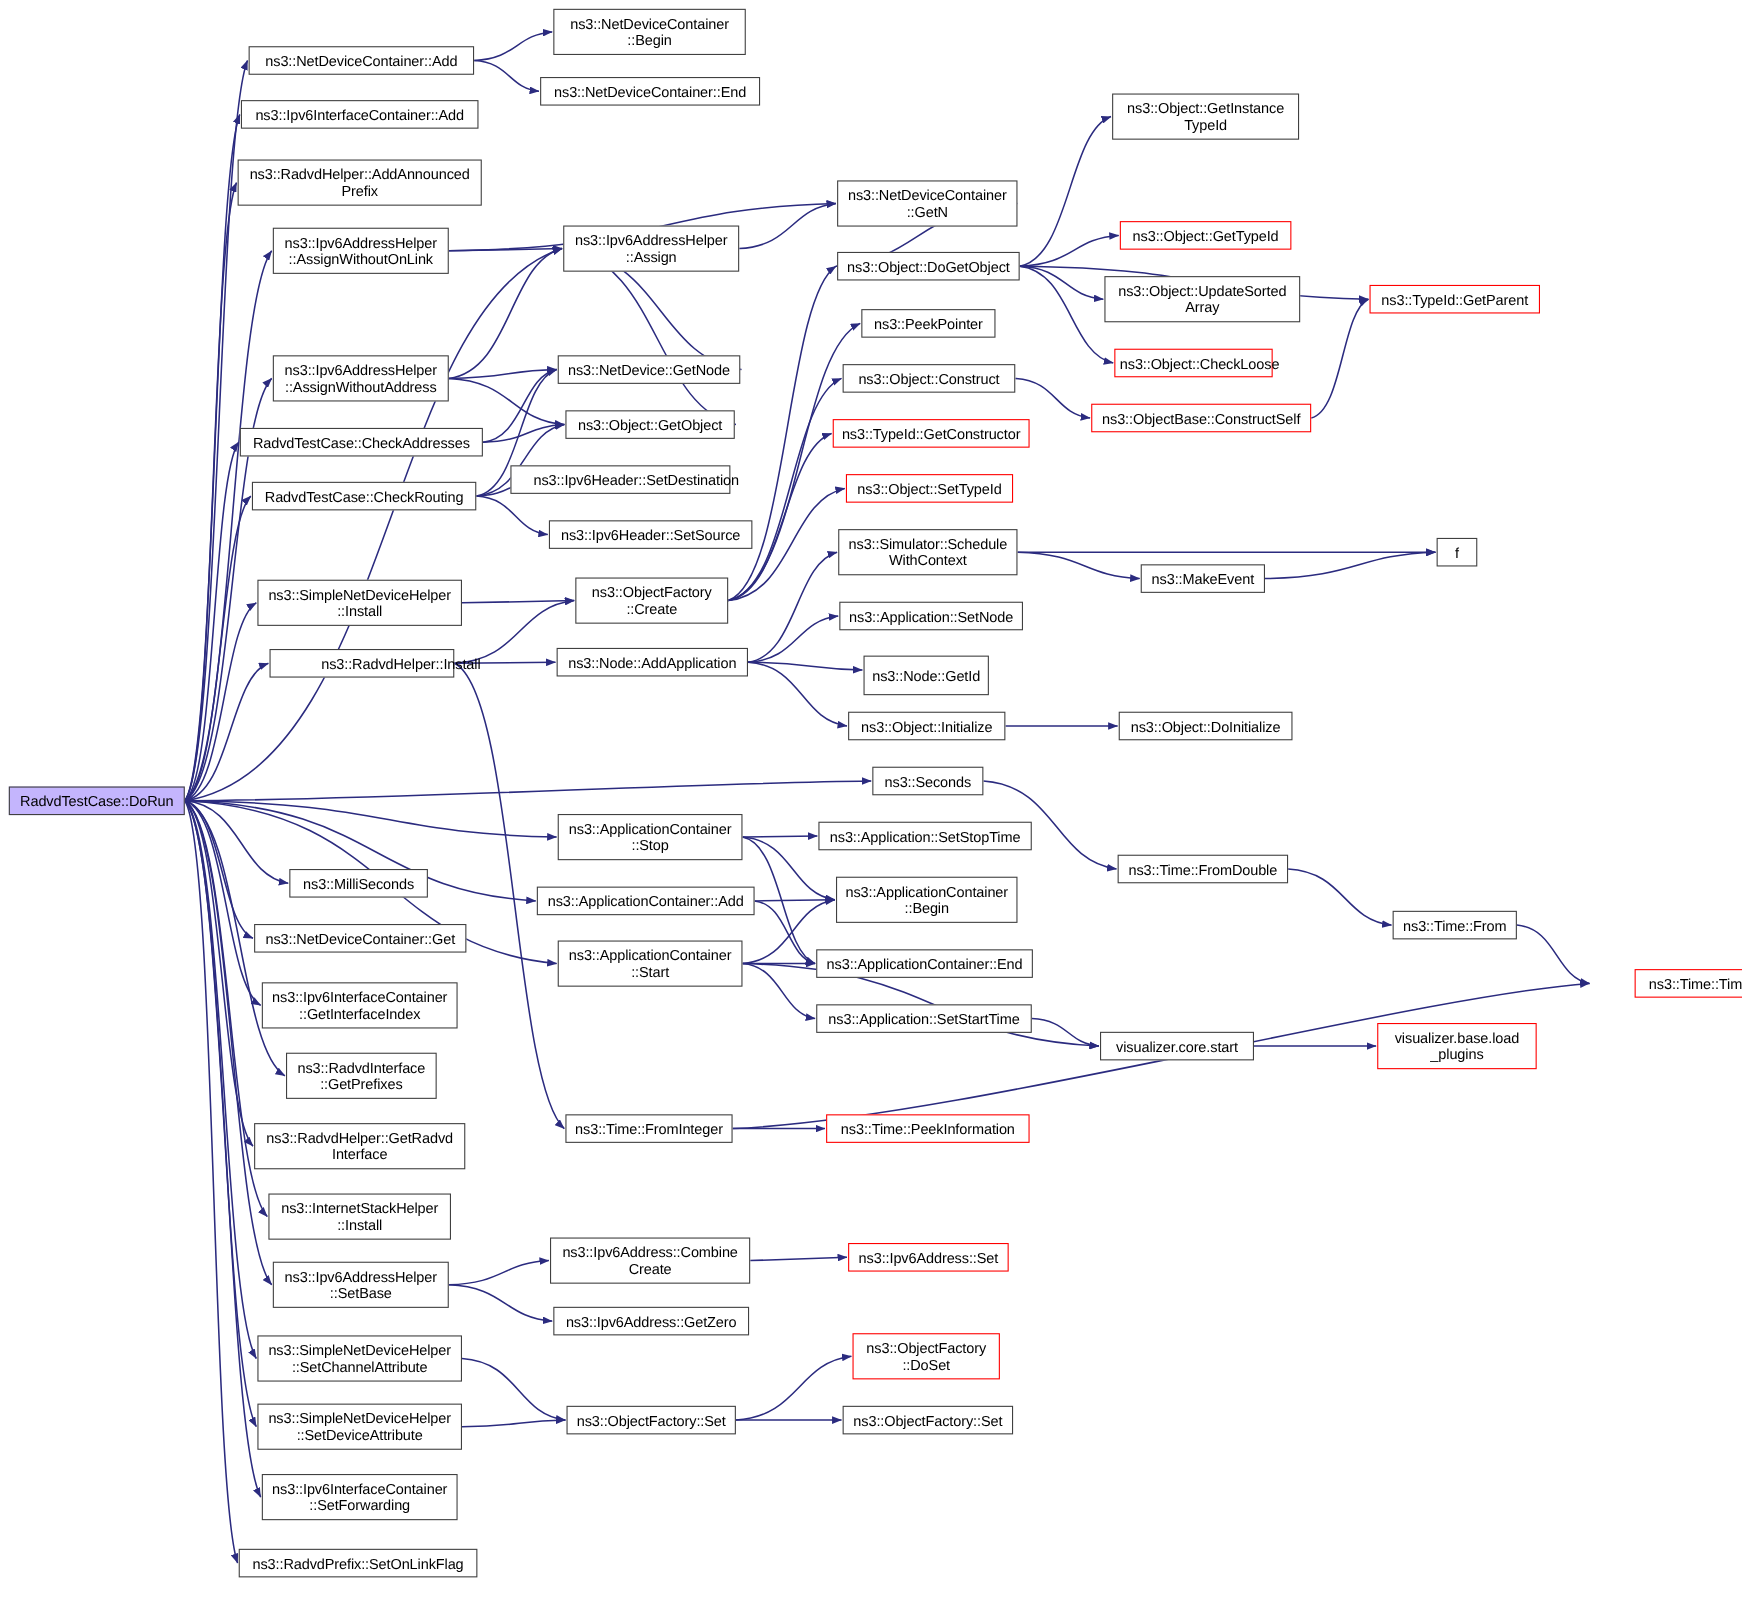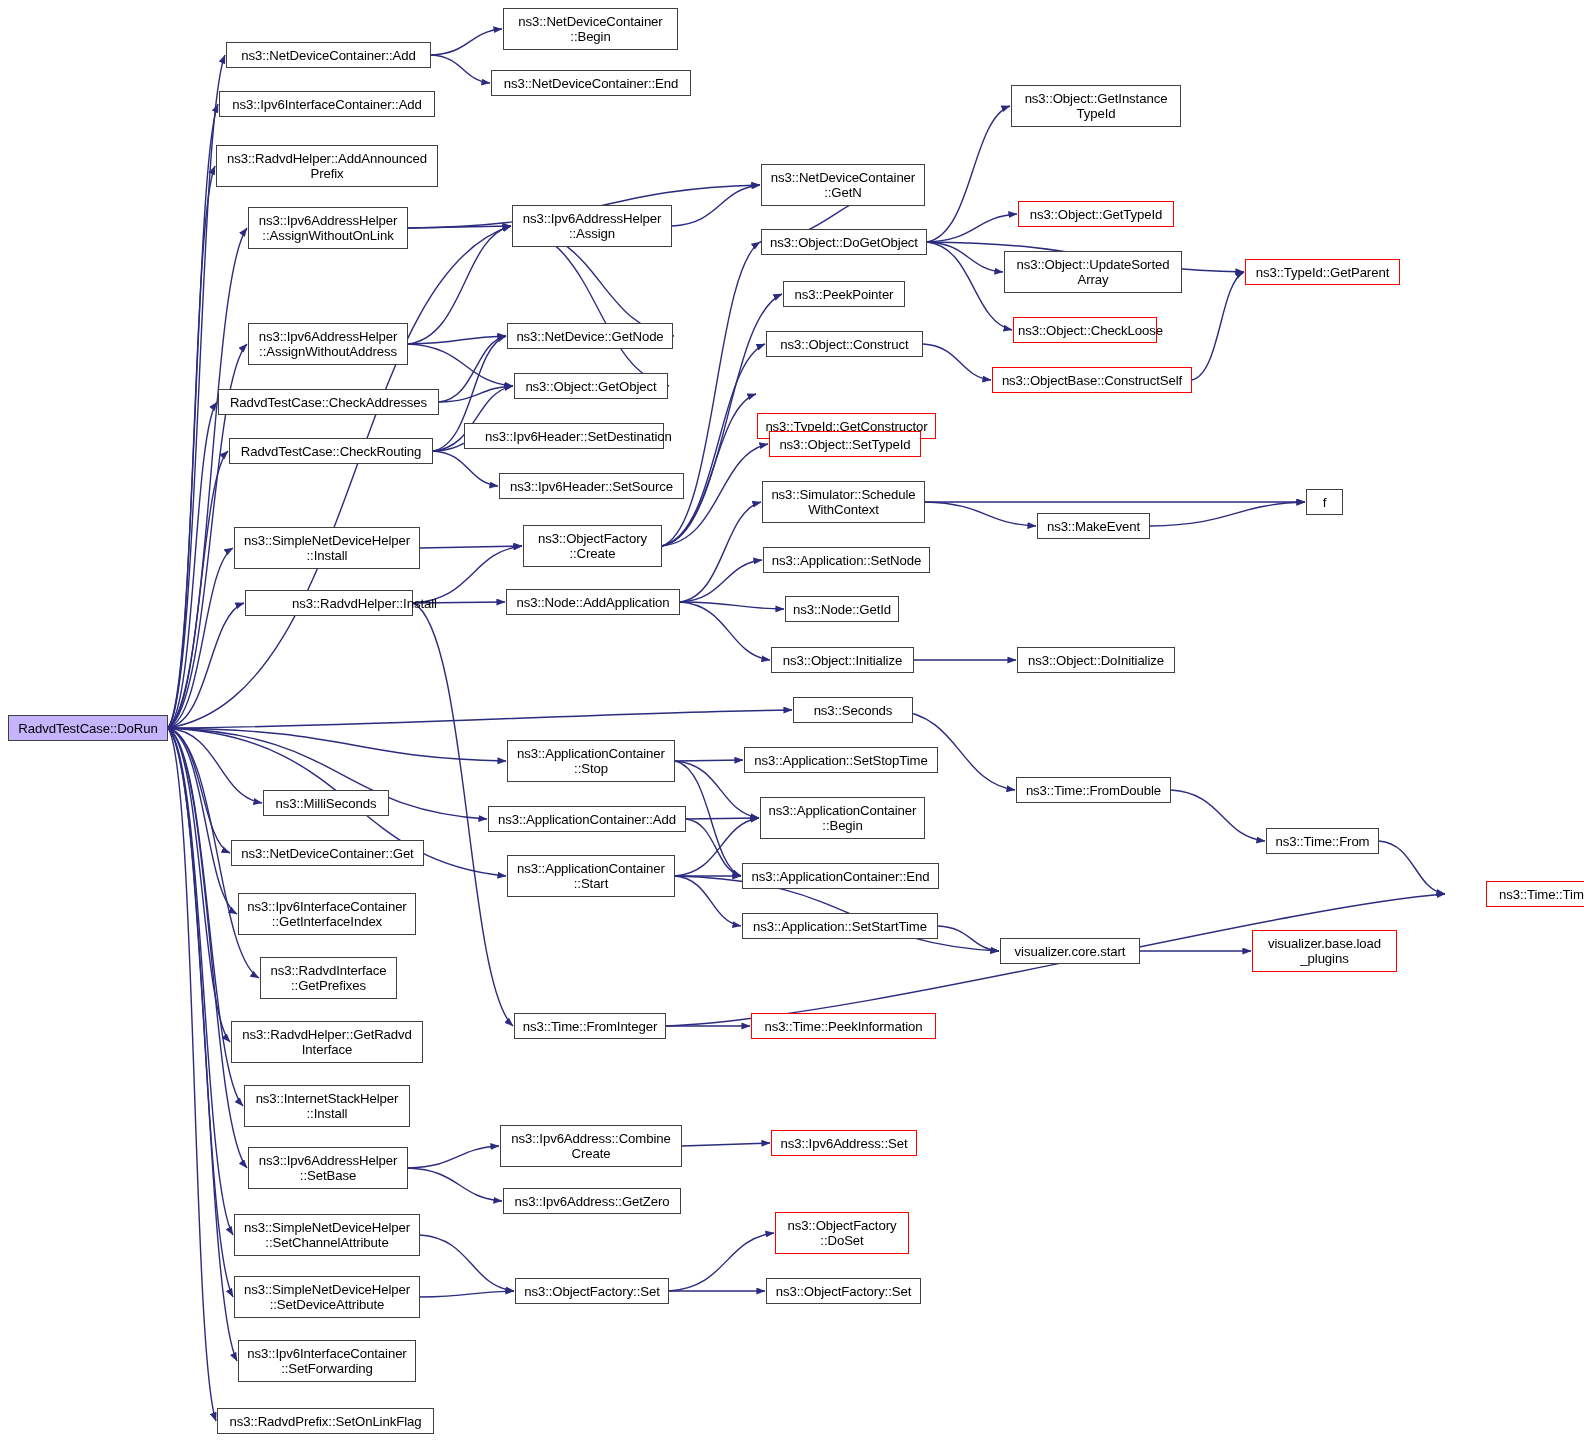--- a/index.html
+++ b/index.html
@@ -159,45 +159,45 @@
 TypeId</span></div>
       <div class="node" style="left: 761px; top: 229px; width: 166px; height: 26px;"><span class="lbl">ns3::Object::DoGetObject</span></div>
       <div class="node red" style="left: 1018px; top: 201px; width: 156px; height: 26px;"><span class="lbl">ns3::Object::GetTypeId</span></div>
       <div class="node" style="left: 1004px; top: 251px; width: 178px; height: 42px;"><span class="lbl">ns3::Object::UpdateSorted
 Array</span></div>
       <div class="node red" style="left: 1013px; top: 317px; width: 144px; height: 26px;"><span class="lbl">ns3::Object::CheckLoose</span></div>
       <div class="node red" style="left: 1245px; top: 259px; width: 155px; height: 26px;"><span class="lbl">ns3::TypeId::GetParent</span></div>
       <div class="node" style="left: 783px; top: 281px; width: 122px; height: 26px;"><span class="lbl">ns3::PeekPointer</span></div>
       <div class="node" style="left: 766px; top: 331px; width: 157px; height: 26px;"><span class="lbl">ns3::Object::Construct</span></div>
       <div class="node red" style="left: 992px; top: 367px; width: 200px; height: 26px;"><span class="lbl">ns3::ObjectBase::ConstructSelf</span></div>
-      <div class="node red" style="left: 757px; top: 381px; width: 179px; height: 26px; margin-top: 32px;"><span class="lbl">ns3::TypeId::GetConstructor</span></div>
+      <div class="node red" style="left: 757px; top: 381px; width: 179px; height: 26px;"><span class="lbl">ns3::TypeId::GetConstructor</span></div>
       <div class="node red" style="left: 769px; top: 431px; width: 152px; height: 26px;"><span class="lbl">ns3::Object::SetTypeId</span></div>
       <div class="node" style="left: 248px; top: 323px; width: 160px; height: 42px;"><span class="lbl">ns3::Ipv6AddressHelper
 ::AssignWithoutAddress</span></div>
       <div class="node" style="left: 507px; top: 323px; width: 166px; height: 26px;"><span class="lbl">ns3::NetDevice::GetNode</span></div>
       <div class="node" style="left: 218px; top: 389px; width: 221px; height: 26px;"><span class="lbl">RadvdTestCase::CheckAddresses</span></div>
       <div class="node" style="left: 514px; top: 373px; width: 154px; height: 26px;"><span class="lbl">ns3::Object::GetObject</span></div>
       <div class="node" style="left: 229px; top: 438px; width: 204px; height: 26px;"><span class="lbl">RadvdTestCase::CheckRouting</span></div>
       <div class="node" style="left: 464px; top: 423px; width: 200px; height: 26px; padding-left: 20px;"><span class="lbl">ns3::Ipv6Header::SetDestination</span></div>
       <div class="node" style="left: 499px; top: 473px; width: 185px; height: 26px;"><span class="lbl">ns3::Ipv6Header::SetSource</span></div>
       <div class="node" style="left: 762px; top: 481px; width: 163px; height: 42px;"><span class="lbl">ns3::Simulator::Schedule
 WithContext</span></div>
       <div class="node" style="left: 1037px; top: 513px; width: 113px; height: 26px;"><span class="lbl">ns3::MakeEvent</span></div>
       <div class="node" style="left: 1306px; top: 489px; width: 37px; height: 26px;"><span class="lbl">f</span></div>
       <div class="node" style="left: 234px; top: 527px; width: 186px; height: 42px;"><span class="lbl">ns3::SimpleNetDeviceHelper
 ::Install</span></div>
       <div class="node" style="left: 523px; top: 525px; width: 139px; height: 42px;"><span class="lbl">ns3::ObjectFactory
 ::Create</span></div>
       <div class="node" style="left: 763px; top: 547px; width: 167px; height: 26px;"><span class="lbl">ns3::Application::SetNode</span></div>
       <div class="node" style="left: 245px; top: 590px; width: 168px; height: 26px; padding-left: 46px;"><span class="lbl">ns3::RadvdHelper::Install</span></div>
       <div class="node" style="left: 506px; top: 589px; width: 174px; height: 26px;"><span class="lbl">ns3::Node::AddApplication</span></div>
-      <div class="node" style="left: 785px; top: 596px; width: 114px; height: 26px;"><span class="lbl">ns3::Node::GetId</span></div>
+      <div class="node" style="left: 785px; top: 596px; width: 114px; height: 36px;"><span class="lbl">ns3::Node::GetId</span></div>
       <div class="node" style="left: 771px; top: 647px; width: 143px; height: 26px;"><span class="lbl">ns3::Object::Initialize</span></div>
       <div class="node" style="left: 1017px; top: 647px; width: 158px; height: 26px;"><span class="lbl">ns3::Object::DoInitialize</span></div>
-      <div class="node" style="left: 793px; top: 697px; width: 120px; height: 26px; text-align: center;"><span class="lbl">ns3::Seconds</span></div>
+      <div class="node" style="left: 793px; top: 697px; width: 101px; height: 26px; text-align: center;"><span class="lbl">ns3::Seconds</span></div>
       <div class="node" style="left: 507px; top: 740px; width: 168px; height: 42px;"><span class="lbl">ns3::ApplicationContainer
 ::Stop</span></div>
       <div class="node" style="left: 744px; top: 747px; width: 194px; height: 26px;"><span class="lbl">ns3::Application::SetStopTime</span></div>
       <div class="node" style="left: 1016px; top: 777px; width: 155px; height: 26px;"><span class="lbl">ns3::Time::FromDouble</span></div>
       <div class="node" style="left: 263px; top: 790px; width: 126px; height: 26px;"><span class="lbl">ns3::MilliSeconds</span></div>
       <div class="node" style="left: 488px; top: 806px; width: 198px; height: 26px;"><span class="lbl">ns3::ApplicationContainer::Add</span></div>
       <div class="node" style="left: 760px; top: 797px; width: 165px; height: 42px;"><span class="lbl">ns3::ApplicationContainer
 ::Begin</span></div>
       <div class="node" style="left: 1266px; top: 828px; width: 113px; height: 26px;"><span class="lbl">ns3::Time::From</span></div>
       <div class="node" style="left: 231px; top: 840px; width: 193px; height: 26px;"><span class="lbl">ns3::NetDeviceContainer::Get</span></div>

